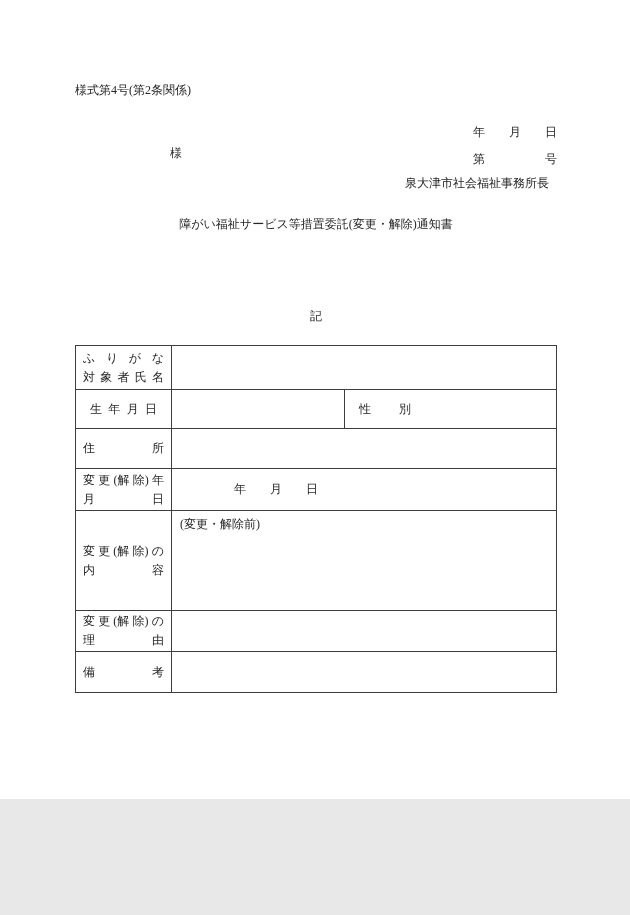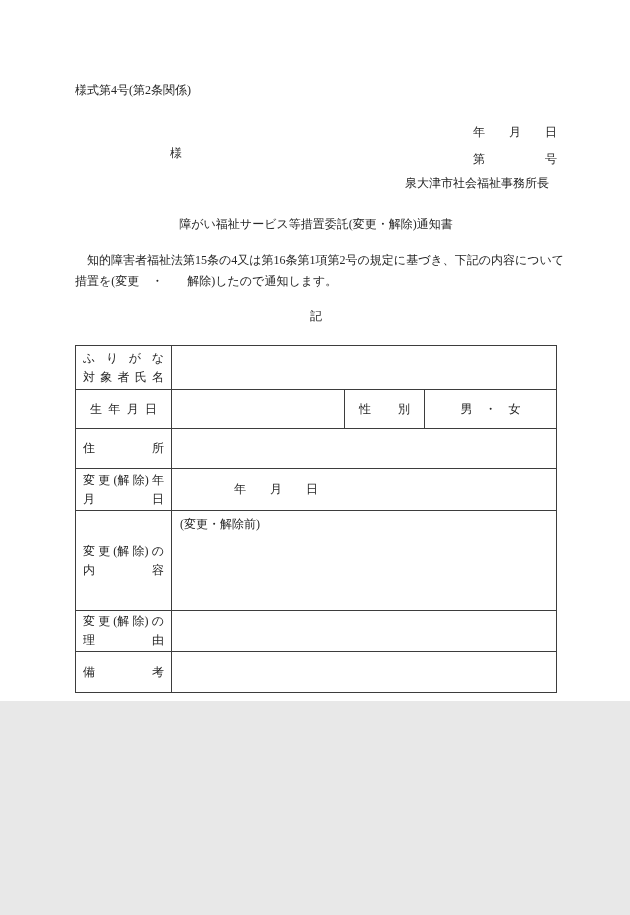--- a/index.html
+++ b/index.html
@@ -1,18 +1,18 @@
 <!DOCTYPE html>
 <html><head>
 <meta charset="utf-8">
 <style>
   html,body{margin:0;padding:0;background:#e8e8e8;}
   .page{
     position:relative;
-    width:630px;height:701px;
+    width:630px;height:799px;
     background:#ffffff;
     font-family:"Liberation Serif","DejaVu Serif",serif;
     font-size:12px;
     color:#262626;
     overflow:hidden;
   }
   .abs{position:absolute;}
   .form-ref{left:75px;top:82px;}
   .doc-no{right:73px;top:103px;margin-top:48px;}
   .date-line{right:73px;top:124px;}
@@ -61,24 +61,20 @@
 
 <div class="page">
 
   <div class="abs form-ref">様式第4号(第2条関係)</div>
   <div class="abs doc-no">第　　　　　号</div>
   <div class="abs date-line">年　　月　　日</div>
   <div class="abs addressee">様</div>
   <div class="abs issuer">泉大津市社会福祉事務所長</div>
   <div class="abs doc-title">障がい福祉サービス等措置委託(変更・解除)通知書</div>
 
-  <div class="abs body-text">
-    <div>　知的障害者福祉法第15条の4又は第16条第1項第2号の規定に基づき、下記の内容について</div>
-    <div>措置を(変更　・　　解除)したので通知します。</div>
-  </div>
 
   <div class="abs record-marker">記</div>
 
   <div class="abs doc-table">
 
     <div class="row r1">
       <div class="cell label-cell">
         <div data-justify="">
             <span>ふ</span>
             <span>り</span>
@@ -105,21 +101,20 @@
             <span>日</span>
           </div>
       </div>
       <div class="cell birth-cell value-cell"></div>
       <div class="cell sex-label-cell">
         <div data-justify="">
             <span>性</span>
             <span>別</span>
           </div>
       </div>
-      <div class="cell sex-value-cell">男　・　女</div>
     </div>
 
     <div class="row r3">
       <div class="cell label-cell">
         <div data-justify="">
             <span>住</span>
             <span>所</span>
           </div>
       </div>
       <div class="cell value-cell"></div>

